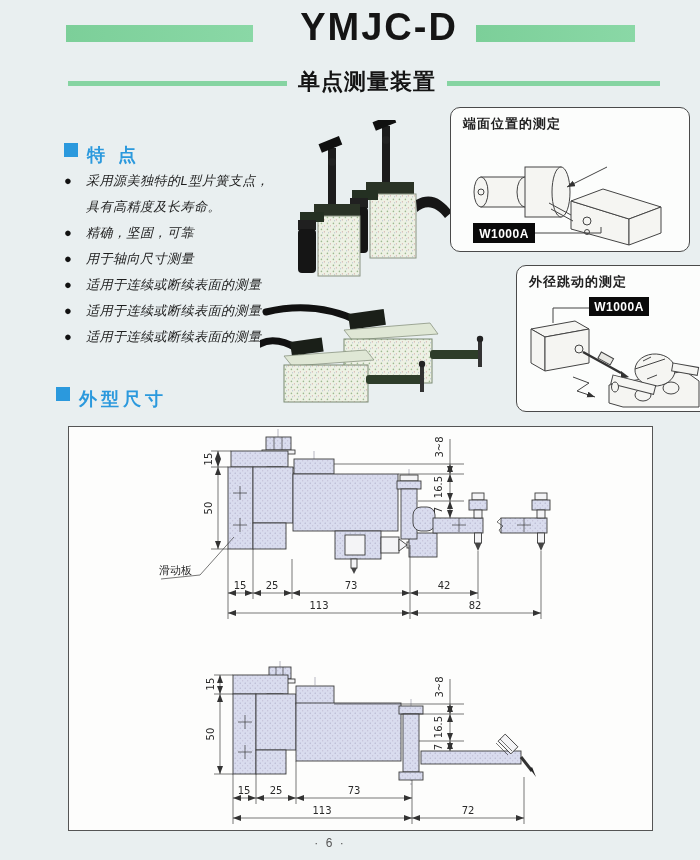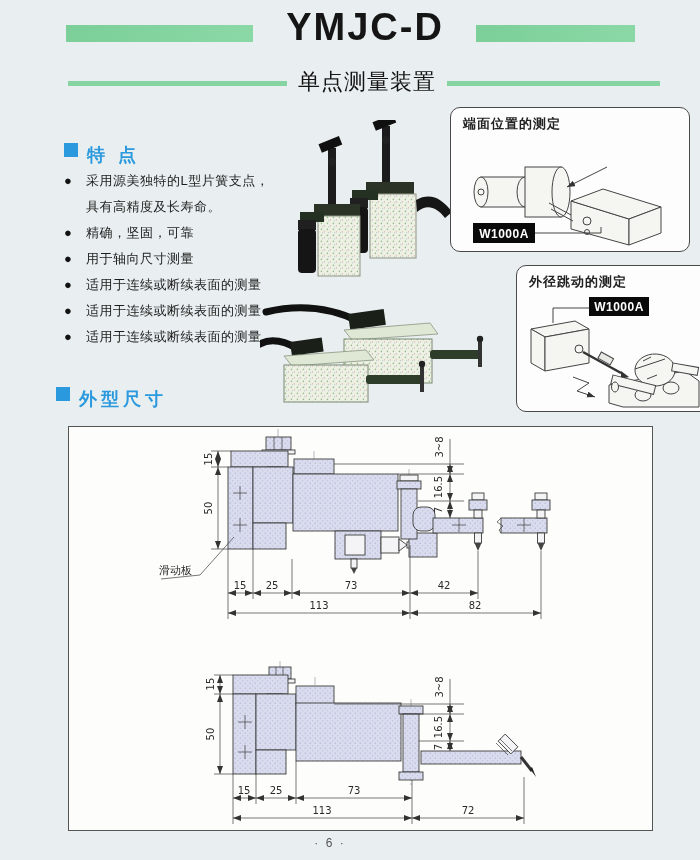--- a/index.html
+++ b/index.html
@@ -2,36 +2,36 @@
 <html><head>
 <meta charset="utf-8">
 <style>
   html,body{margin:0;padding:0;}
   body{font-family:"Liberation Sans","DejaVu Sans",sans-serif;background:#cfd8da;}
   .page{position:relative;width:700px;height:860px;background:#e9eff0;overflow:hidden;margin:0 auto;}
   
   .bar{position:absolute;height:17px;background:linear-gradient(90deg,#7ccf99,#8ad8a6);}
   .bar-left{left:66px;top:25px;width:187px;}
   .bar-right{left:476px;top:25px;width:159px;}
-  .main-title{position:absolute;left:255px;top:6px;width:220px;text-align:center;
+  .main-title{position:absolute;left:269px;top:6px;width:220px;text-align:center;
     font-size:38px;font-weight:bold;color:#151515;letter-spacing:2px;}
   .thin-line{position:absolute;top:81px;height:5px;background:#86d4a2;}
   .thin-left{left:68px;width:219px;}
   .thin-right{left:447px;width:213px;}
   .sub-title{position:absolute;left:287px;top:67px;width:160px;text-align:center;
-    font-size:22px;font-weight:normal;color:#141414;letter-spacing:1px;}
+    font-size:22px;font-weight:bold;color:#141414;letter-spacing:1px;}
   
   .sec-header{position:absolute;display:flex;align-items:flex-start;}
   .sec-square{width:14px;height:14px;background:#2b99dd;margin-right:9px;}
   .sec-text{font-size:18px;font-weight:bold;color:#2b99dd;letter-spacing:4px;}
   
   .features{position:absolute;left:64px;top:168px;width:240px;}
   .feat-item{display:flex;font-size:13px;color:#1d1d1d;line-height:26px;margin:0;}
   .feat-bullet{flex:0 0 22px;font-size:13px;color:#111;}
-  .feat-text{white-space:pre-line;letter-spacing:0.5px;}
+  .feat-text{white-space:pre-line;letter-spacing:0.5px;font-style:italic;}
   
   .app-box{position:absolute;background:#fcfdfc;border:1.5px solid #4a4a4a;border-radius:10px;}
   .app-box-title{font-size:13px;font-weight:bold;color:#222;padding:7px 0 0 12px;letter-spacing:1px;}
   .model-label{fill:#0a0a0a;}
   .model-text{fill:#ffffff;font-weight:bold;font-size:12px;letter-spacing:0.5px;}
   
   .unit-note{position:absolute;left:86px;top:432px;font-size:12px;font-weight:bold;color:#222;}
   .draw-box{position:absolute;left:68px;top:426px;width:583px;height:403px;
     background:#fdfdfc;border:1px solid #555;}
   .page-num{position:absolute;left:0;top:836px;width:660px;text-align:center;

